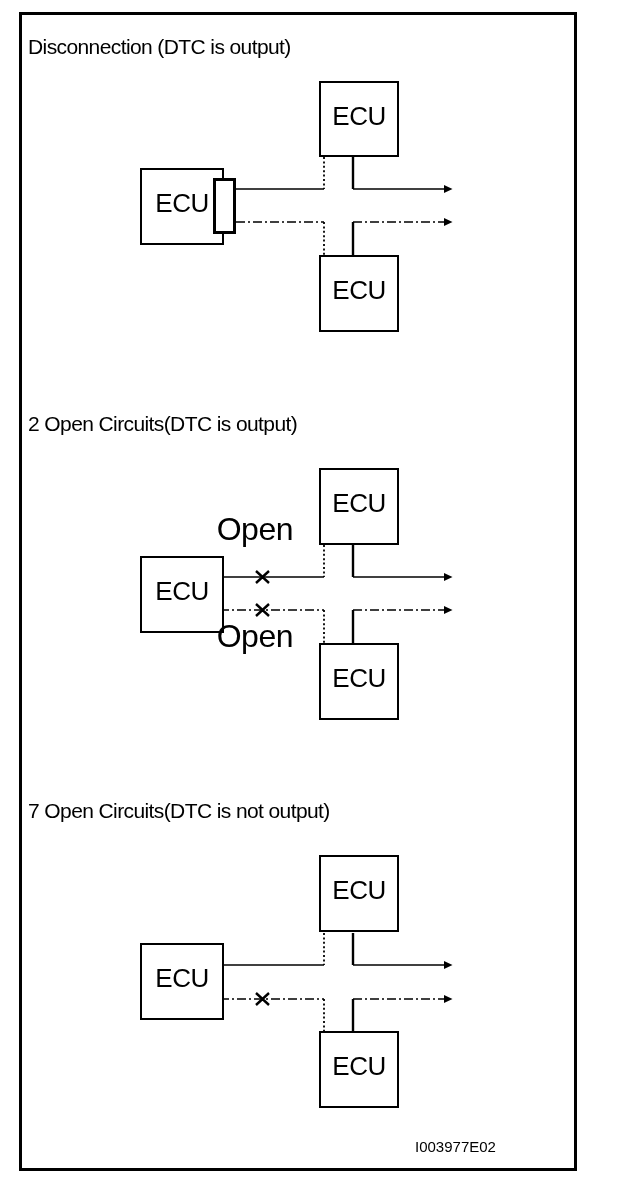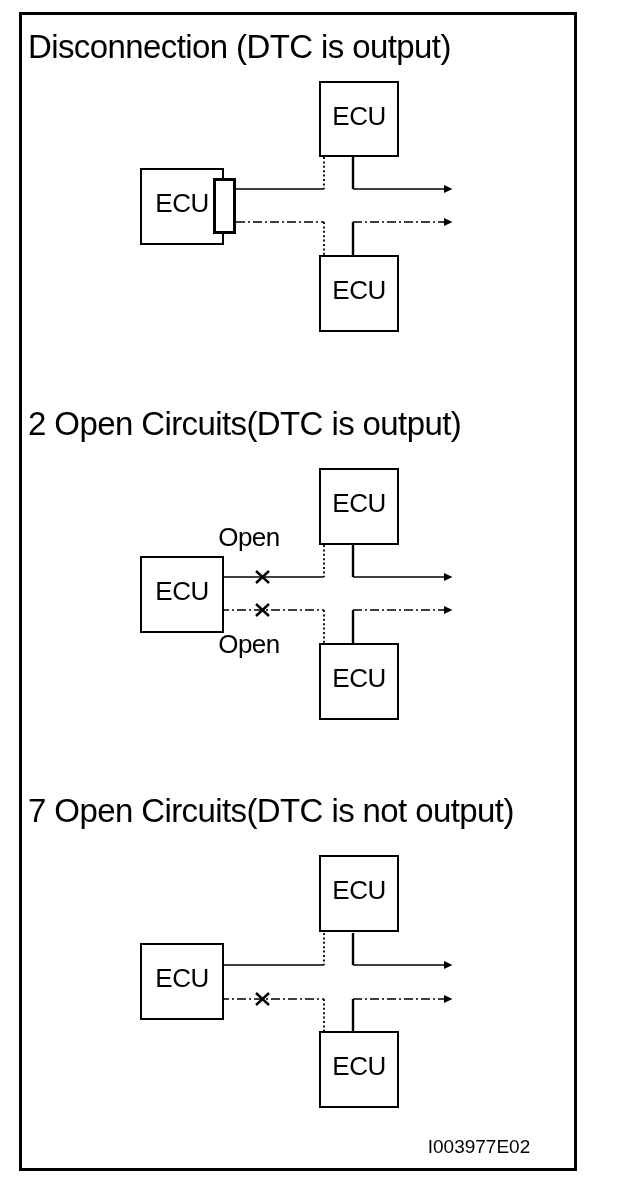--- a/index.html
+++ b/index.html
@@ -17,41 +17,41 @@
   }
   .wiring{position:absolute;left:0;top:0;width:624px;height:1186px;}
   .ln{stroke:#000;stroke-width:1.7;fill:none;}
   .dash{stroke-dasharray:9 3 2 3;}
   .stub-dot{stroke:#000;stroke-width:1.8;fill:none;stroke-dasharray:2 2.4;}
   .stub-solid{stroke:#000;stroke-width:2.4;fill:none;}
   .ah{fill:#000;stroke:none;}
   .xmark{stroke:#000;stroke-width:2.4;fill:none;}
   .section-title{
     position:absolute;left:28px;
-    font-size:33px;line-height:34px;letter-spacing:-0.6px;
+    font-size:21px;line-height:34px;letter-spacing:-0.6px;
     white-space:nowrap;
   }
   .ecu-box{
     position:absolute;box-sizing:border-box;
     border:2px solid #000;background:#fff;
     display:flex;align-items:center;justify-content:center;
     font-size:26px;letter-spacing:-0.5px;margin-left:21px;
   }
   .ecu-box .lbl{position:relative;top:-3px;}
   .connector{
     position:absolute;box-sizing:border-box;
     border:3px solid #000;background:#fff;
   }
   .open-label{
-    position:absolute;width:88px;text-align:center;
-    font-size:26px;line-height:30px;letter-spacing:-0.5px;margin-top:8px;
+    position:absolute;width:88px;text-align:right;
+    font-size:32px;line-height:30px;letter-spacing:-0.5px;
   }
   .figure-code{
-    position:absolute;left:404px;top:1138px;width:150px;
-    text-align:center;font-size:19px;line-height:18px;
+    position:absolute;left:415px;top:1138px;width:150px;
+    text-align:left;font-size:15px;line-height:18px;
   }
 </style>
 </head>
 <body>
 
 <div class="canvas">
 
   <div class="frame"></div>
 
   <svg class="wiring" viewBox="0 0 624 1186" xmlns="http://www.w3.org/2000/svg">

